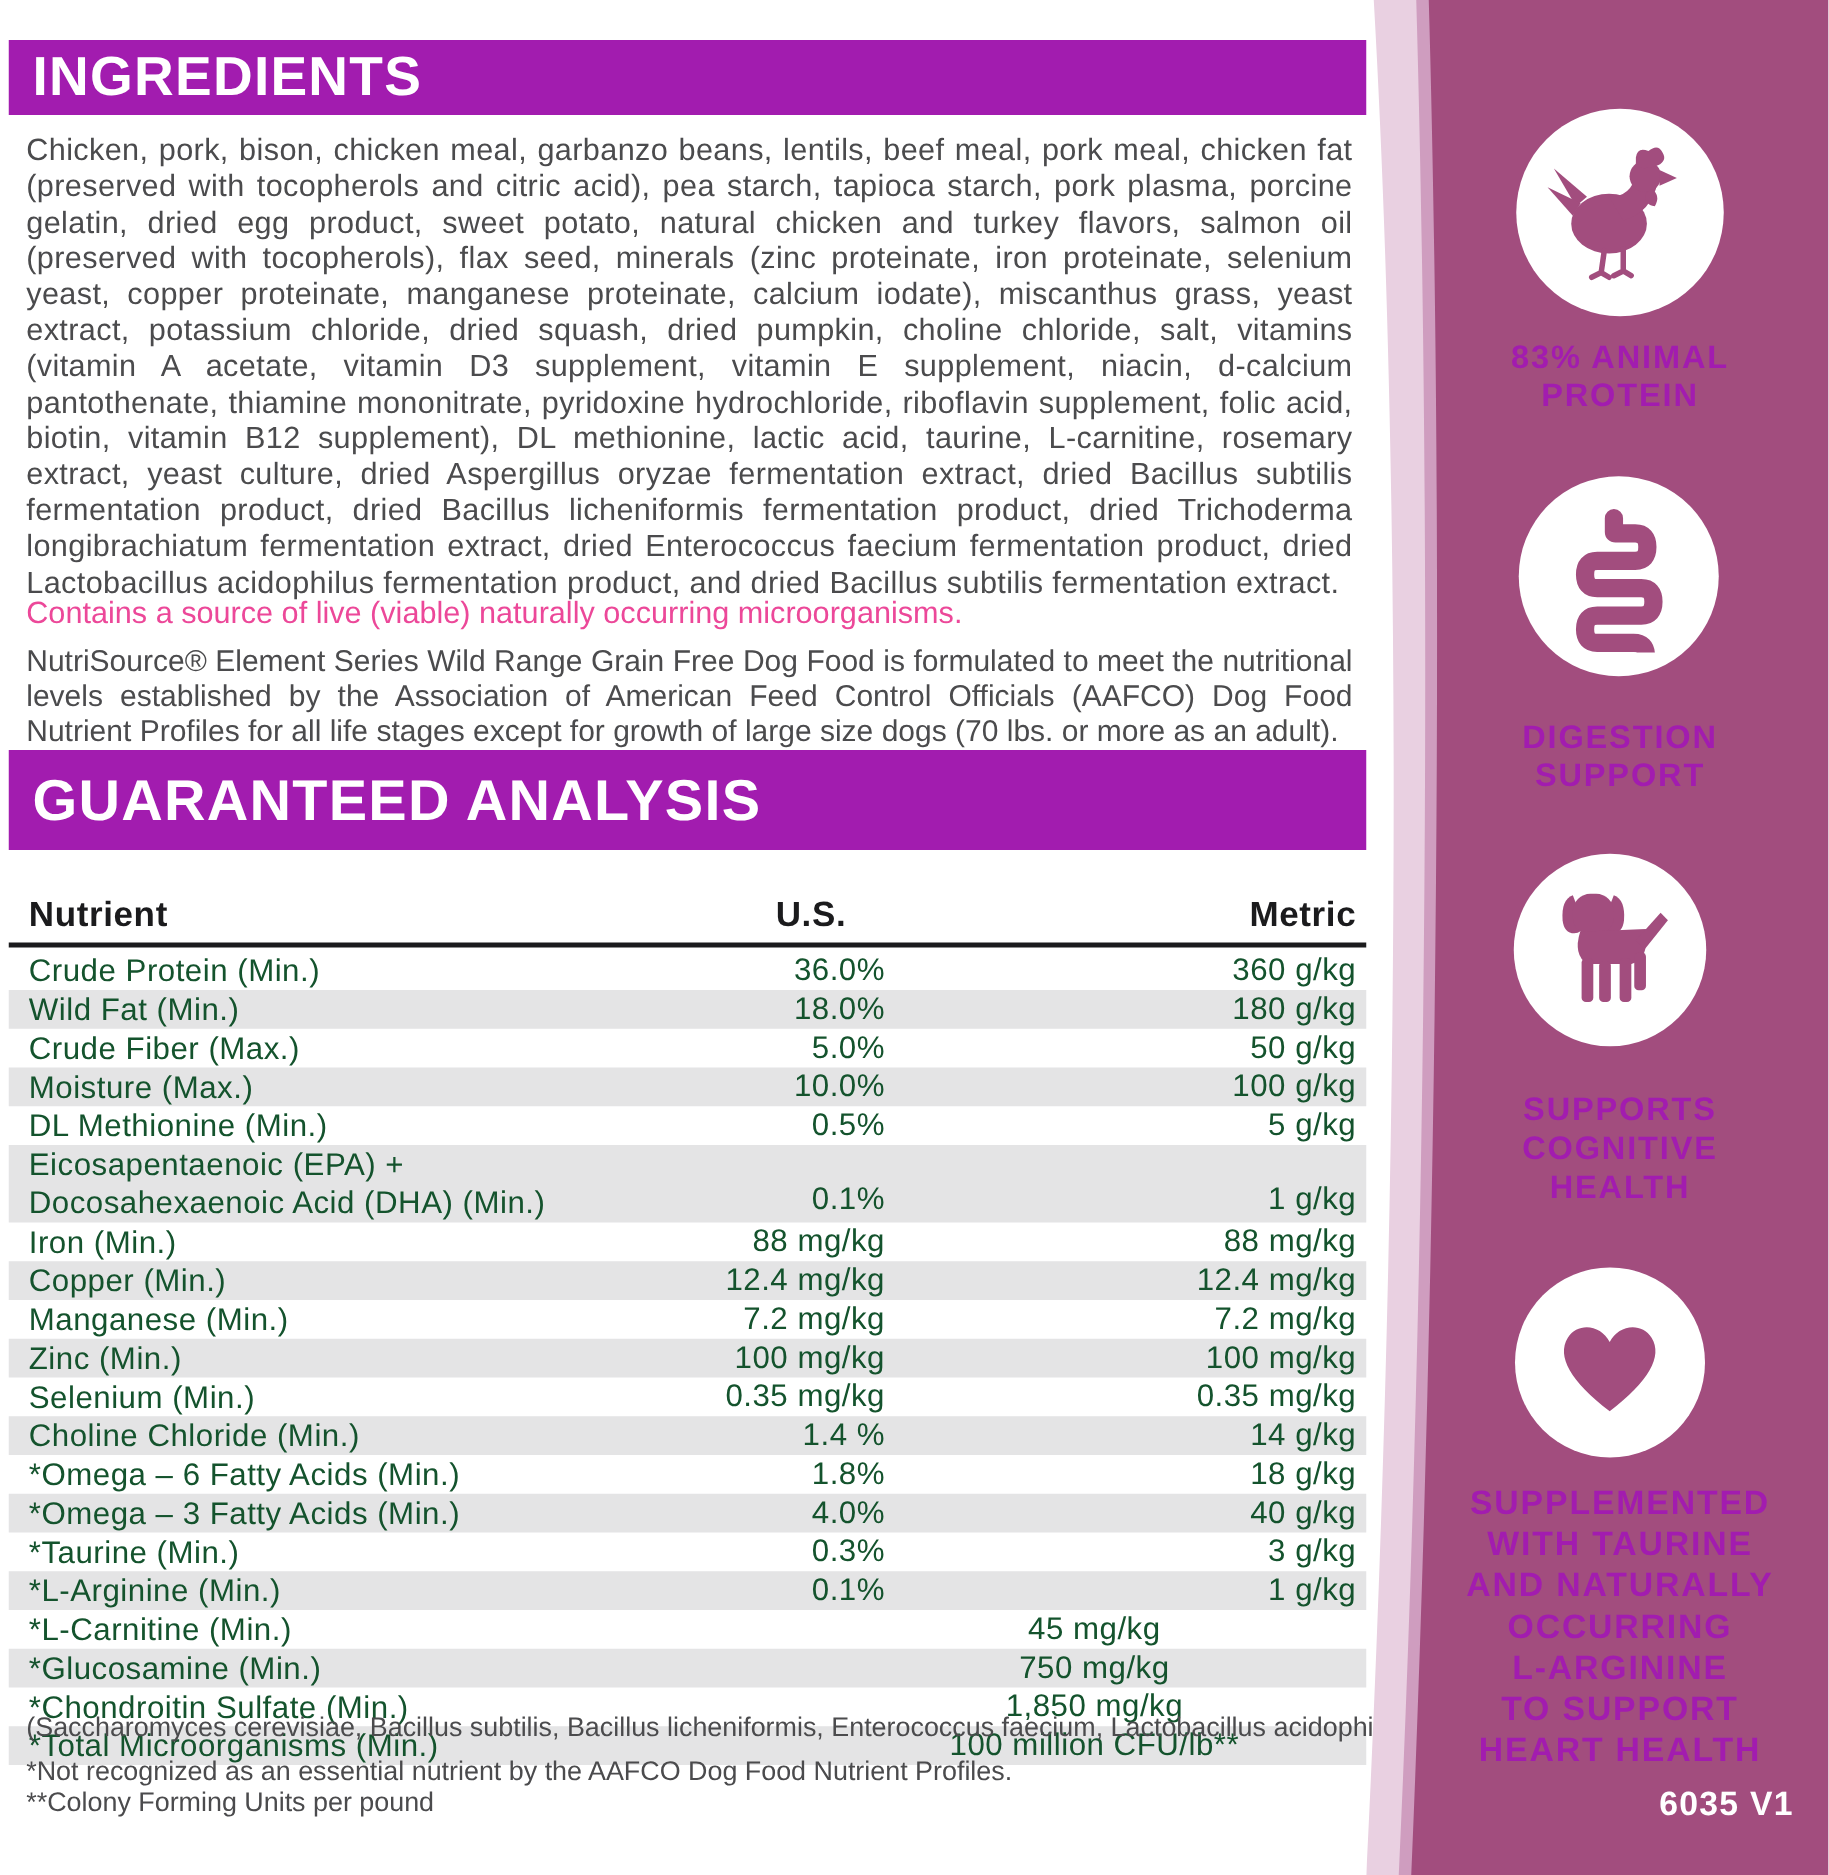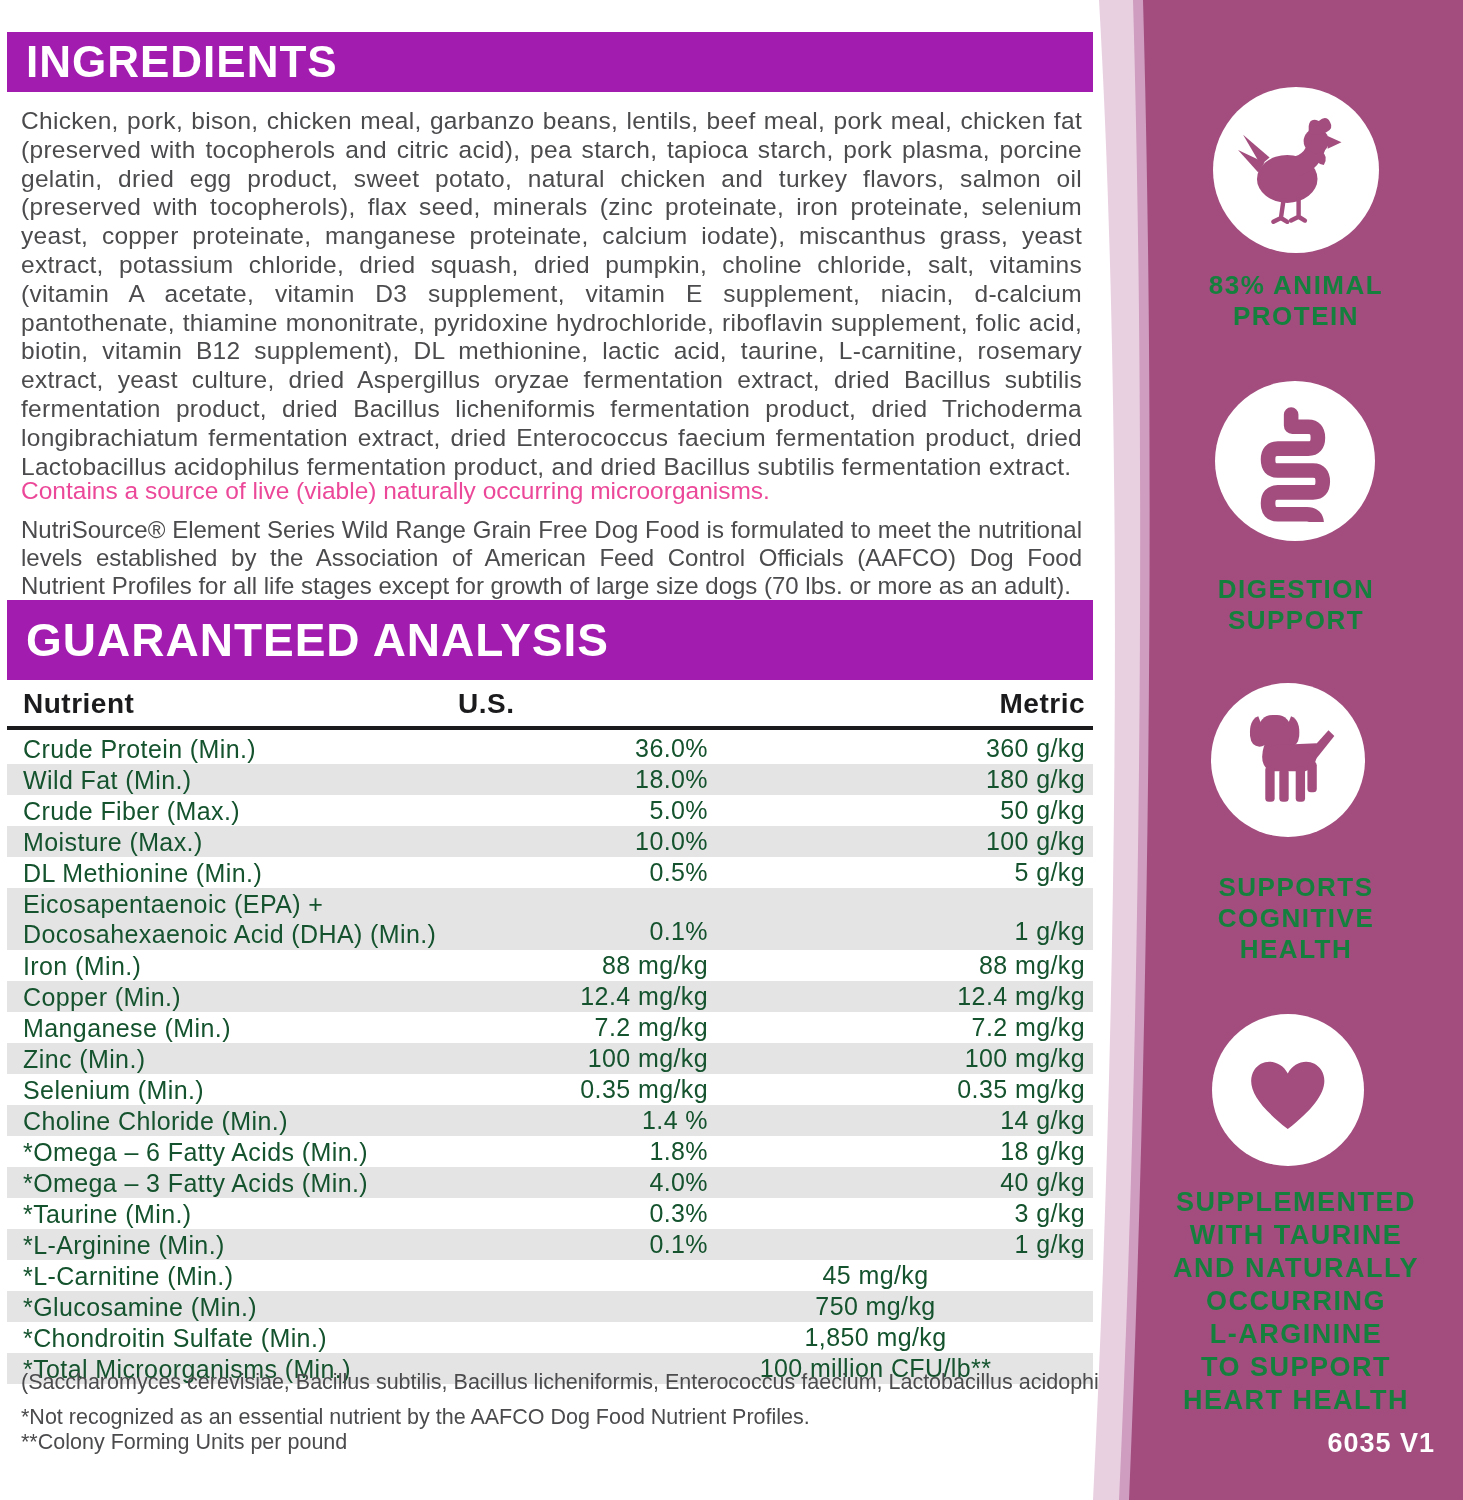--- a/index.html
+++ b/index.html
@@ -14,23 +14,23 @@
 
   
   .para{position:absolute;left:21px;width:1061px;color:#4b4b4d;text-align:justify;}
   .para-ingredients{top:107px;font-size:24.5px;line-height:28.8px;letter-spacing:0.3px;}
   .note-micro{position:absolute;left:21px;top:477px;font-size:24.5px;color:#ec4899;}
   .note-aafco{top:516px;font-size:24px;line-height:27.8px;}
 
   
   .ga-table{position:absolute;left:7px;top:688px;width:1086px;}
   .ga-head{display:flex;align-items:baseline;font-weight:bold;font-size:28px;color:#1b1b1d;
-           padding-bottom:6px;letter-spacing:0.5px;}
+           padding-bottom:6px;letter-spacing:0.5px;gap:31px;}
   .h-nut{flex:1;padding-left:16px;}
-  .h-us{width:250px;}
+  .h-us{width:250px;text-align:right;margin-top:28px;}
   .h-met{width:385px;text-align:right;padding-right:8px;box-sizing:border-box;}
   .ga-rule{height:4px;background:#1b1b1d;margin-bottom:3px;}
   .ga-row{display:flex;align-items:center;min-height:31px;font-size:25px;
           letter-spacing:0.4px;color:#14532d;}
   .ga-row.shaded{background:#e4e4e5;}
   .ga-row.tall{min-height:62px;}
   .ga-row.tall .c-us,.ga-row.tall .c-met{align-self:flex-end;padding-bottom:4px;}
   .c-nut{flex:1;padding-left:16px;white-space:pre-line;line-height:30px;}
   .c-us{width:250px;text-align:right;}
   .c-met{width:385px;text-align:right;padding-right:8px;box-sizing:border-box;}
@@ -45,21 +45,21 @@
   
   .sidebar{position:absolute;left:1093px;top:0;width:370px;height:1500px;}
   .curl{position:absolute;left:0;top:0;width:100%;height:100%;}
   .circle{position:absolute;background:#ffffff;border-radius:50%;
           display:flex;align-items:center;justify-content:center;}
   .circ-1{left:120px;top:87px;width:166px;height:166px;}
   .circ-2{left:122px;top:381px;width:160px;height:160px;}
   .circ-3{left:118px;top:683px;width:154px;height:154px;}
   .circ-4{left:119px;top:1014px;width:152px;height:152px;}
   .circle svg{width:76%;height:76%;}
-  .b-label{position:absolute;left:36px;width:334px;text-align:center;color:#15803d;
+  .b-label{position:absolute;left:36px;width:334px;text-align:center;color:#a21caf;
            font-weight:bold;font-size:26px;line-height:31px;letter-spacing:1.5px;
            white-space:pre-line;}
   .lbl-1{top:270px;}
   .lbl-2{top:574px;}
   .lbl-3{top:872px;}
   .lbl-4{top:1186px;font-size:27px;line-height:33px;}
   .code{position:absolute;right:28px;top:1428px;color:#ffffff;font-weight:bold;
         font-size:27px;letter-spacing:1px;}
 </style>
 </head>

